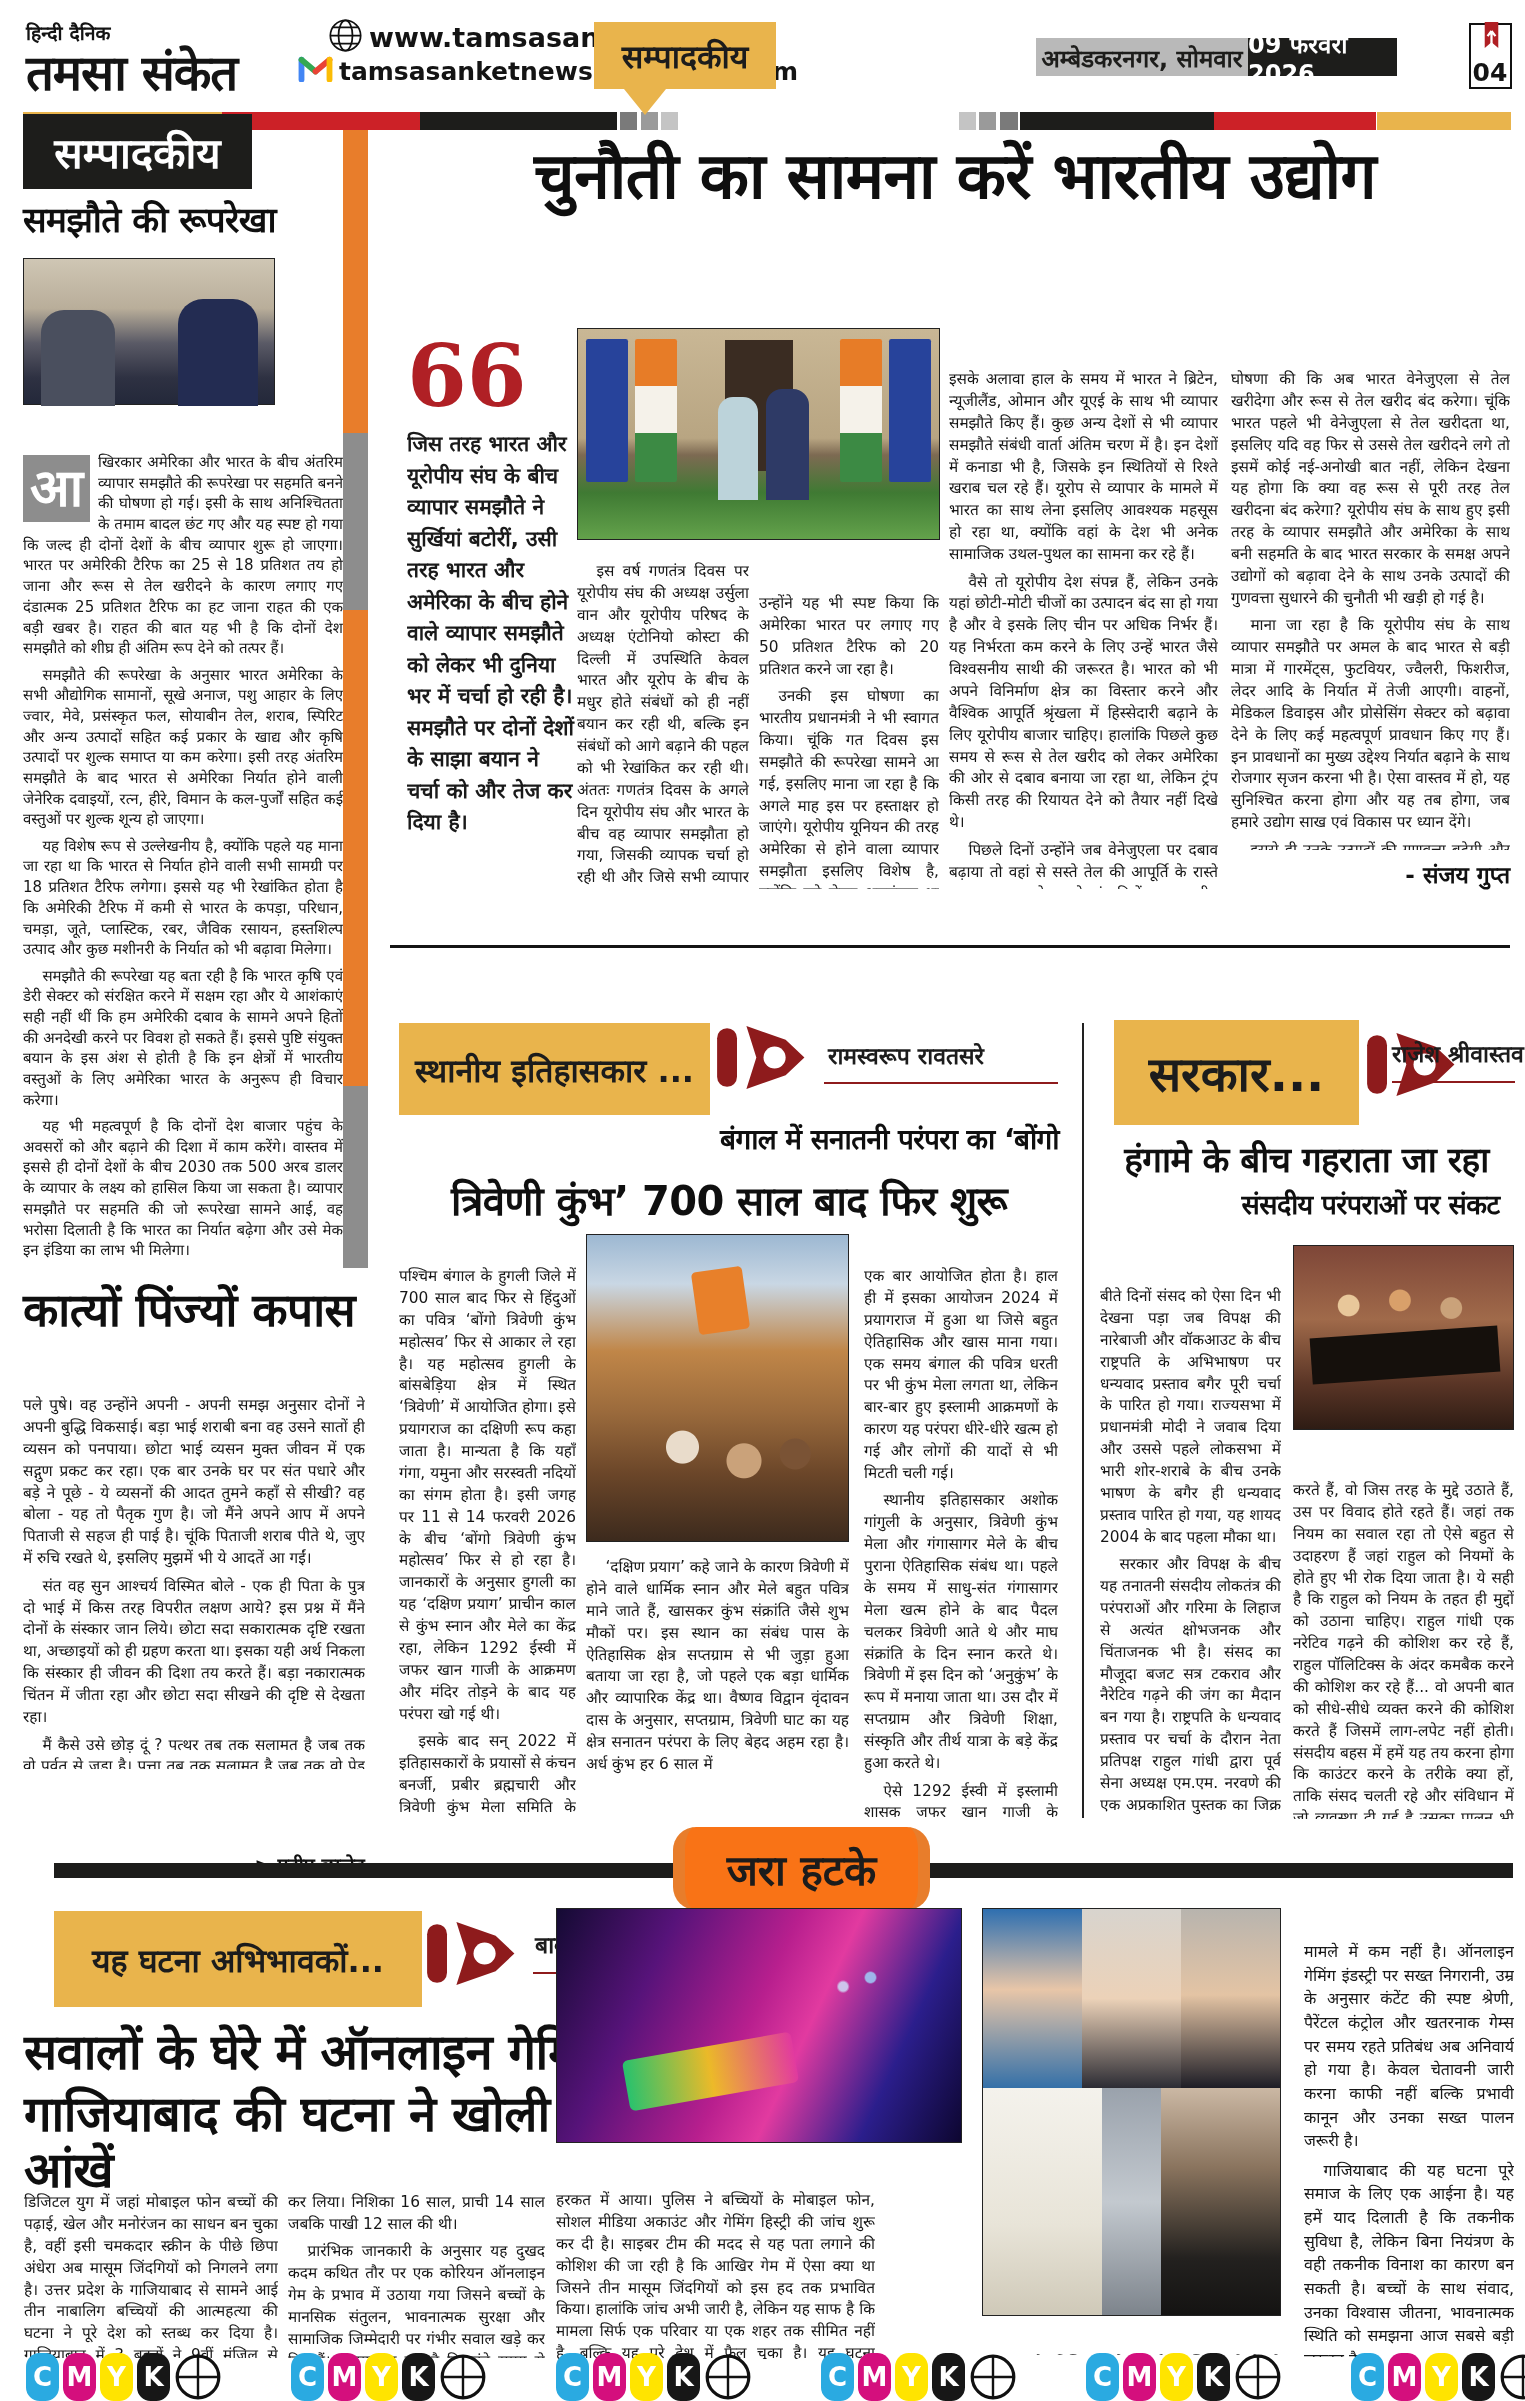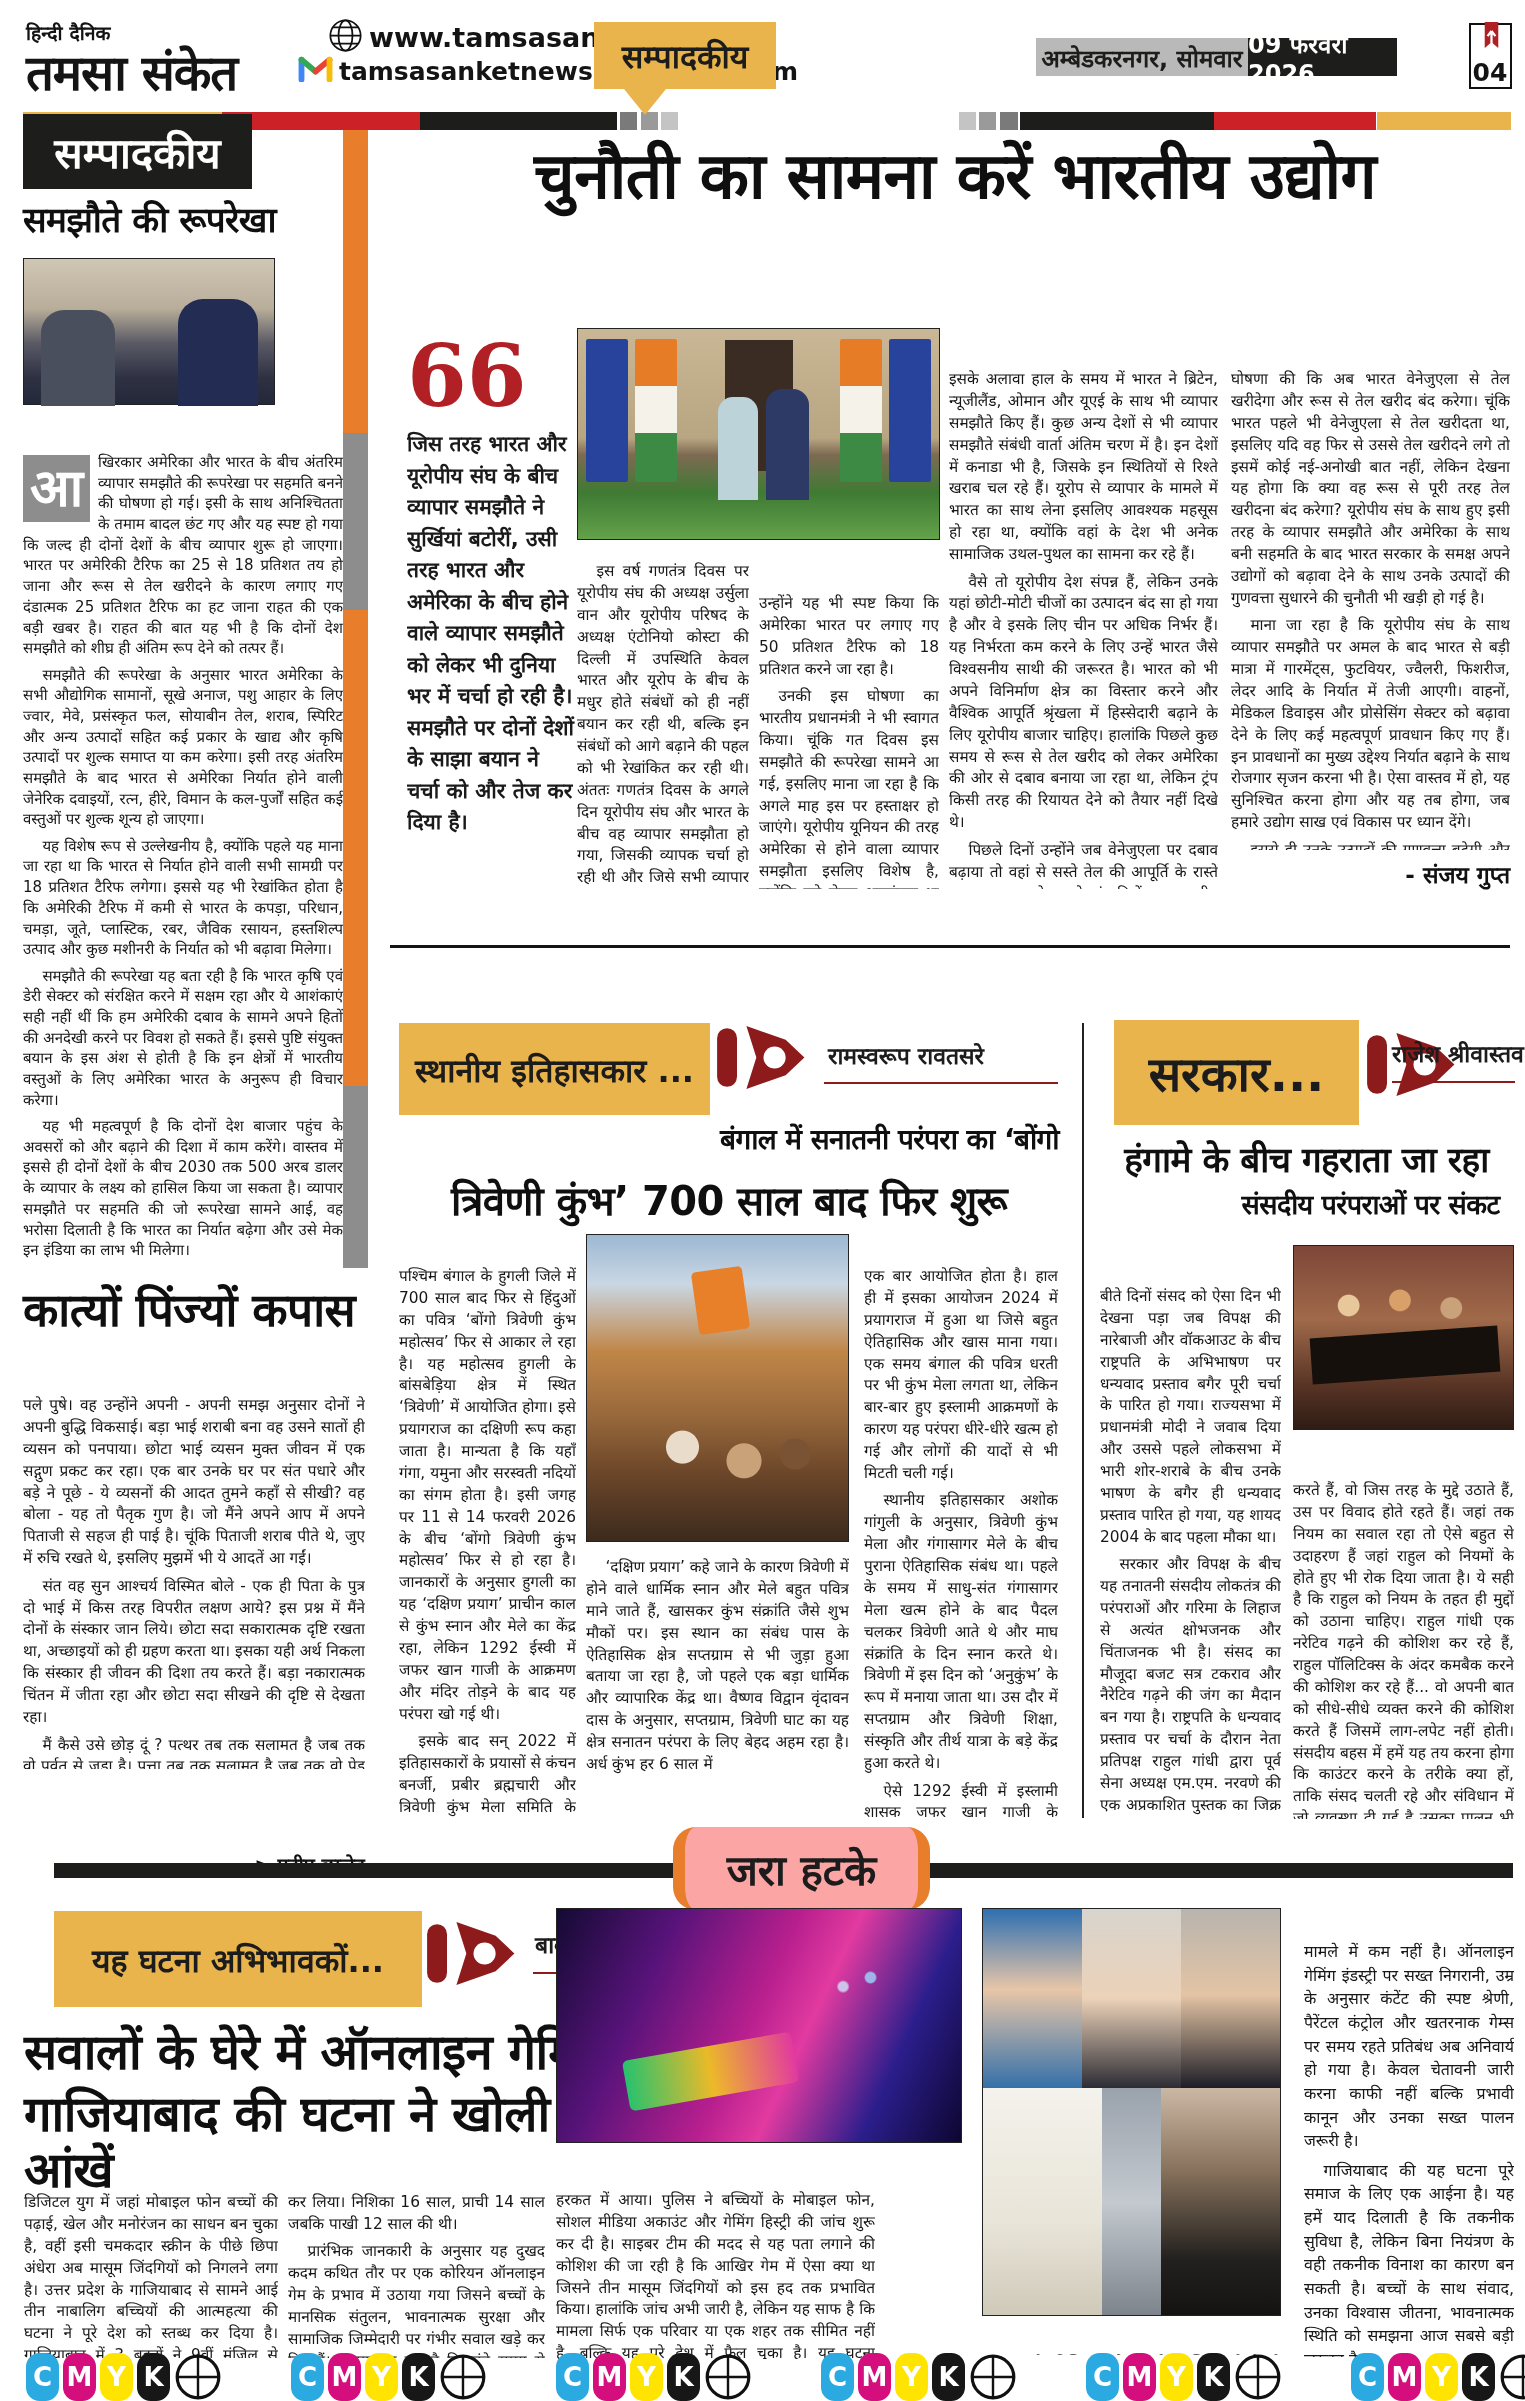--- a/index.html
+++ b/index.html
@@ -128,21 +128,21 @@
     <div class="flag" style="right:8px;background:#27439b;"></div>
     <div class="abs" style="left:147px;top:11.4px;width:68px;height:131px;background:#3a2c22;"></div>
     <div class="abs" style="left:140px;top:68px;width:40px;height:103px;background:#bcd3da;border-radius:15px 15px 0 0;"></div>
     <div class="abs" style="left:188px;top:60px;width:43px;height:111px;background:#2e3a66;border-radius:16px 16px 0 0;"></div>
   </div>
 
   <div class="abs bt" style="left:577px;top:561px;width:172px;height:328px;">
     <p>इस वर्ष गणतंत्र दिवस पर यूरोपीय संघ की अध्यक्ष उर्सुला वान और यूरोपीय परिषद के अध्यक्ष एंटोनियो कोस्टा की दिल्ली में उपस्थिति केवल भारत और यूरोप के बीच के मधुर होते संबंधों को ही नहीं बयान कर रही थी, बल्कि इन संबंधों को आगे बढ़ाने की पहल को भी रेखांकित कर रही थी। अंततः गणतंत्र दिवस के अगले दिन यूरोपीय संघ और भारत के बीच वह व्यापार समझौता हो गया, जिसकी व्यापक चर्चा हो रही थी और जिसे सभी व्यापार समझौतों की जननी कहा जा रहा था।</p>
   </div>
   <div class="abs bt" style="left:759px;top:561px;width:180px;height:328px;">
-    <p class="noind">उन्होंने यह भी स्पष्ट किया कि अमेरिका भारत पर लगाए गए 50 प्रतिशत टैरिफ को 18 प्रतिशत करने जा रहा है।</p>
+    <p class="noind">उन्होंने यह भी स्पष्ट किया कि अमेरिका भारत पर लगाए गए 50 प्रतिशत टैरिफ को 20 प्रतिशत करने जा रहा है।</p>
       <p>उनकी इस घोषणा का भारतीय प्रधानमंत्री ने भी स्वागत किया। चूंकि गत दिवस इस समझौते की रूपरेखा सामने आ गई, इसलिए माना जा रहा है कि अगले माह इस पर हस्ताक्षर हो जाएंगे। यूरोपीय यूनियन की तरह अमेरिका से होने वाला व्यापार समझौता इसलिए विशेष है, क्योंकि इसे लेकर असमंजस था कि दोनों देशों के बीच व्यापार समझौता हो पाएगा या नहीं? भारत-यूरोपीय संघ के बीच व्यापार समझौता इसलिए हो सका, क्योंकि एक ओर जहां भारत अमेरिकी राष्ट्रपति के रवैये से चिंतित था, वहीं दूसरी ओर यूरोप के देश भी। इस समझौते का एक कारण यह भी रहा कि पिछले कुछ समय में भारत ने यूरोप के प्रमुख देशों फ्रांस और जर्मनी के साथ अपने रिश्ते प्रगाढ़ किए हैं।</p>
   </div>
   <div class="abs bt" style="left:949px;top:337px;width:269px;height:552px;">
     <p class="noind">इसके अलावा हाल के समय में भारत ने ब्रिटेन, न्यूजीलैंड, ओमान और यूएई के साथ भी व्यापार समझौते किए हैं। कुछ अन्य देशों से भी व्यापार समझौते संबंधी वार्ता अंतिम चरण में है। इन देशों में कनाडा भी है, जिसके इन स्थितियों से रिश्ते खराब चल रहे हैं। यूरोप से व्यापार के मामले में भारत का साथ लेना इसलिए आवश्यक महसूस हो रहा था, क्योंकि वहां के देश भी अनेक सामाजिक उथल-पुथल का सामना कर रहे हैं।</p>
       <p>वैसे तो यूरोपीय देश संपन्न हैं, लेकिन उनके यहां छोटी-मोटी चीजों का उत्पादन बंद सा हो गया है और वे इसके लिए चीन पर अधिक निर्भर हैं। यह निर्भरता कम करने के लिए उन्हें भारत जैसे विश्वसनीय साथी की जरूरत है। भारत को भी अपने विनिर्माण क्षेत्र का विस्तार करने और वैश्विक आपूर्ति श्रृंखला में हिस्सेदारी बढ़ाने के लिए यूरोपीय बाजार चाहिए। हालांकि पिछले कुछ समय से रूस से तेल खरीद को लेकर अमेरिका की ओर से दबाव बनाया जा रहा था, लेकिन ट्रंप किसी तरह की रियायत देने को तैयार नहीं दिखे थे।</p>
       <p>पिछले दिनों उन्होंने जब वेनेजुएला पर दबाव बढ़ाया तो वहां से सस्ते तेल की आपूर्ति के रास्ते खुल गए। इस घोषणा के चंद दिनों बाद भारतीय प्रधानमंत्री और अमेरिकी राष्ट्रपति के बीच वार्ता भी हुई। इसी वार्ता के बाद व्यापार समझौते पर सहमति बन जाने के साथ यह भी</p>
   </div>
   <div class="abs bt" style="left:1231px;top:337px;width:279px;height:513px;">
     <p class="noind">घोषणा की कि अब भारत वेनेजुएला से तेल खरीदेगा और रूस से तेल खरीद बंद करेगा। चूंकि भारत पहले भी वेनेजुएला से तेल खरीदता था, इसलिए यदि वह फिर से उससे तेल खरीदने लगे तो इसमें कोई नई-अनोखी बात नहीं, लेकिन देखना यह होगा कि क्या वह रूस से पूरी तरह तेल खरीदना बंद करेगा? यूरोपीय संघ के साथ हुए इसी तरह के व्यापार समझौते और अमेरिका के साथ बनी सहमति के बाद भारत सरकार के समक्ष अपने उद्योगों को बढ़ावा देने के साथ उनके उत्पादों की गुणवत्ता सुधारने की चुनौती भी खड़ी हो गई है।</p>
       <p>माना जा रहा है कि यूरोपीय संघ के साथ व्यापार समझौते पर अमल के बाद भारत से बड़ी मात्रा में गारमेंट्स, फुटवियर, ज्वैलरी, फिशरीज, लेदर आदि के निर्यात में तेजी आएगी। वाहनों, मेडिकल डिवाइस और प्रोसेसिंग सेक्टर को बढ़ावा देने के लिए कई महत्वपूर्ण प्रावधान किए गए हैं। इन प्रावधानों का मुख्य उद्देश्य निर्यात बढ़ाने के साथ रोजगार सृजन करना भी है। ऐसा वास्तव में हो, यह सुनिश्चित करना होगा और यह तब होगा, जब हमारे उद्योग साख एवं विकास पर ध्यान देंगे।</p>
@@ -205,21 +205,21 @@
   </div>
   <div class="abs bt" style="left:1100px;top:1254px;width:181px;height:564px;">
     <p class="noind">बीते दिनों संसद को ऐसा दिन भी देखना पड़ा जब विपक्ष की नारेबाजी और वॉकआउट के बीच राष्ट्रपति के अभिभाषण पर धन्यवाद प्रस्ताव बगैर पूरी चर्चा के पारित हो गया। राज्यसभा में प्रधानमंत्री मोदी ने जवाब दिया और उससे पहले लोकसभा में भारी शोर-शराबे के बीच उनके भाषण के बगैर ही धन्यवाद प्रस्ताव पारित हो गया, यह शायद 2004 के बाद पहला मौका था।</p>
       <p>सरकार और विपक्ष के बीच यह तनातनी संसदीय लोकतंत्र की परंपराओं और गरिमा के लिहाज से अत्यंत क्षोभजनक और चिंताजनक भी है। संसद का मौजूदा बजट सत्र टकराव और नैरेटिव गढ़ने की जंग का मैदान बन गया है। राष्ट्रपति के धन्यवाद प्रस्ताव पर चर्चा के दौरान नेता प्रतिपक्ष राहुल गांधी द्वारा पूर्व सेना अध्यक्ष एम.एम. नरवणे की एक अप्रकाशित पुस्तक का जिक्र करने से सदन में भारी हंगामा हुआ। गतिरोध पूरे हफ्ते चलता रहा। सत्ता पक्ष और विपक्ष ने अपने-अपने राजनीतिक फायदे के हिसाब से पूरे मुद्दे को भुनाने की कोशिश की। जब नाम के साथ गांधी सरनेम जुड़ जाता है तो राहुल जिस तरह की राजनीति</p>
   </div>
   <div class="abs bt" style="left:1293px;top:1448px;width:221px;height:371px;">
     <p class="noind">करते हैं, वो जिस तरह के मुद्दे उठाते हैं, उस पर विवाद होते रहते हैं। जहां तक नियम का सवाल रहा तो ऐसे बहुत से उदाहरण हैं जहां राहुल को नियमों के होते हुए भी रोक दिया जाता है। ये सही है कि राहुल को नियम के तहत ही मुद्दों को उठाना चाहिए। राहुल गांधी एक नरेटिव गढ़ने की कोशिश कर रहे हैं, राहुल पॉलिटिक्स के अंदर कमबैक करने की कोशिश कर रहे हैं... वो अपनी बात को सीधे-सीधे व्यक्त करने की कोशिश करते हैं जिसमें लाग-लपेट नहीं होती। संसदीय बहस में हमें यह तय करना होगा कि काउंटर करने के तरीके क्या हों, ताकि संसद चलती रहे और संविधान में जो व्यवस्था दी गई है उसका पालन भी होता रहे। वरना संसदीय परंपराओं पर गहराता संकट और बड़े सवाल खड़े करेगा।</p>
   </div>
 
   <div class="abs" style="left:54px;top:1863px;width:1459px;height:15px;background:#1d1d1b;"></div>
-  <div class="abs" style="left:673px;top:1827px;width:257px;height:83px;background:#fca5a5;border-left:12.5px solid #e87d2b;border-right:12.5px solid #e87d2b;border-radius:23px;box-sizing:border-box;display:flex;align-items:center;justify-content:center;font-size:42px;font-weight:bold;color:#1c1c1c;">जरा हटके</div>
+  <div class="abs" style="left:673px;top:1827px;width:257px;height:83px;background:#f97316;border-left:12.5px solid #e87d2b;border-right:12.5px solid #e87d2b;border-radius:23px;box-sizing:border-box;display:flex;align-items:center;justify-content:center;font-size:42px;font-weight:bold;color:#1c1c1c;">जरा हटके</div>
 
   <div class="abs kicker" style="left:54px;top:1911px;width:368px;height:96px;font-size:32px;">यह घटना अभिभावकों...</div>
   <div class="abs" style="left:426px;top:1915px;width:105px;height:77px;">
     <svg viewBox="0 0 190 130" width="105" height="77" fill="#8e1b1c">
       <rect x="2" y="12" width="36" height="106" rx="18"></rect>
       <path d="M55 8 L126 33 L160 65 L126 97 L55 122 L73 65 Z"></path>
       <circle cx="106" cy="65" r="20" fill="#fff"></circle>
       </svg>
   </div>
   <div class="abs author" style="left:535px;top:1928px;">बाबूलाल नागा</div>

